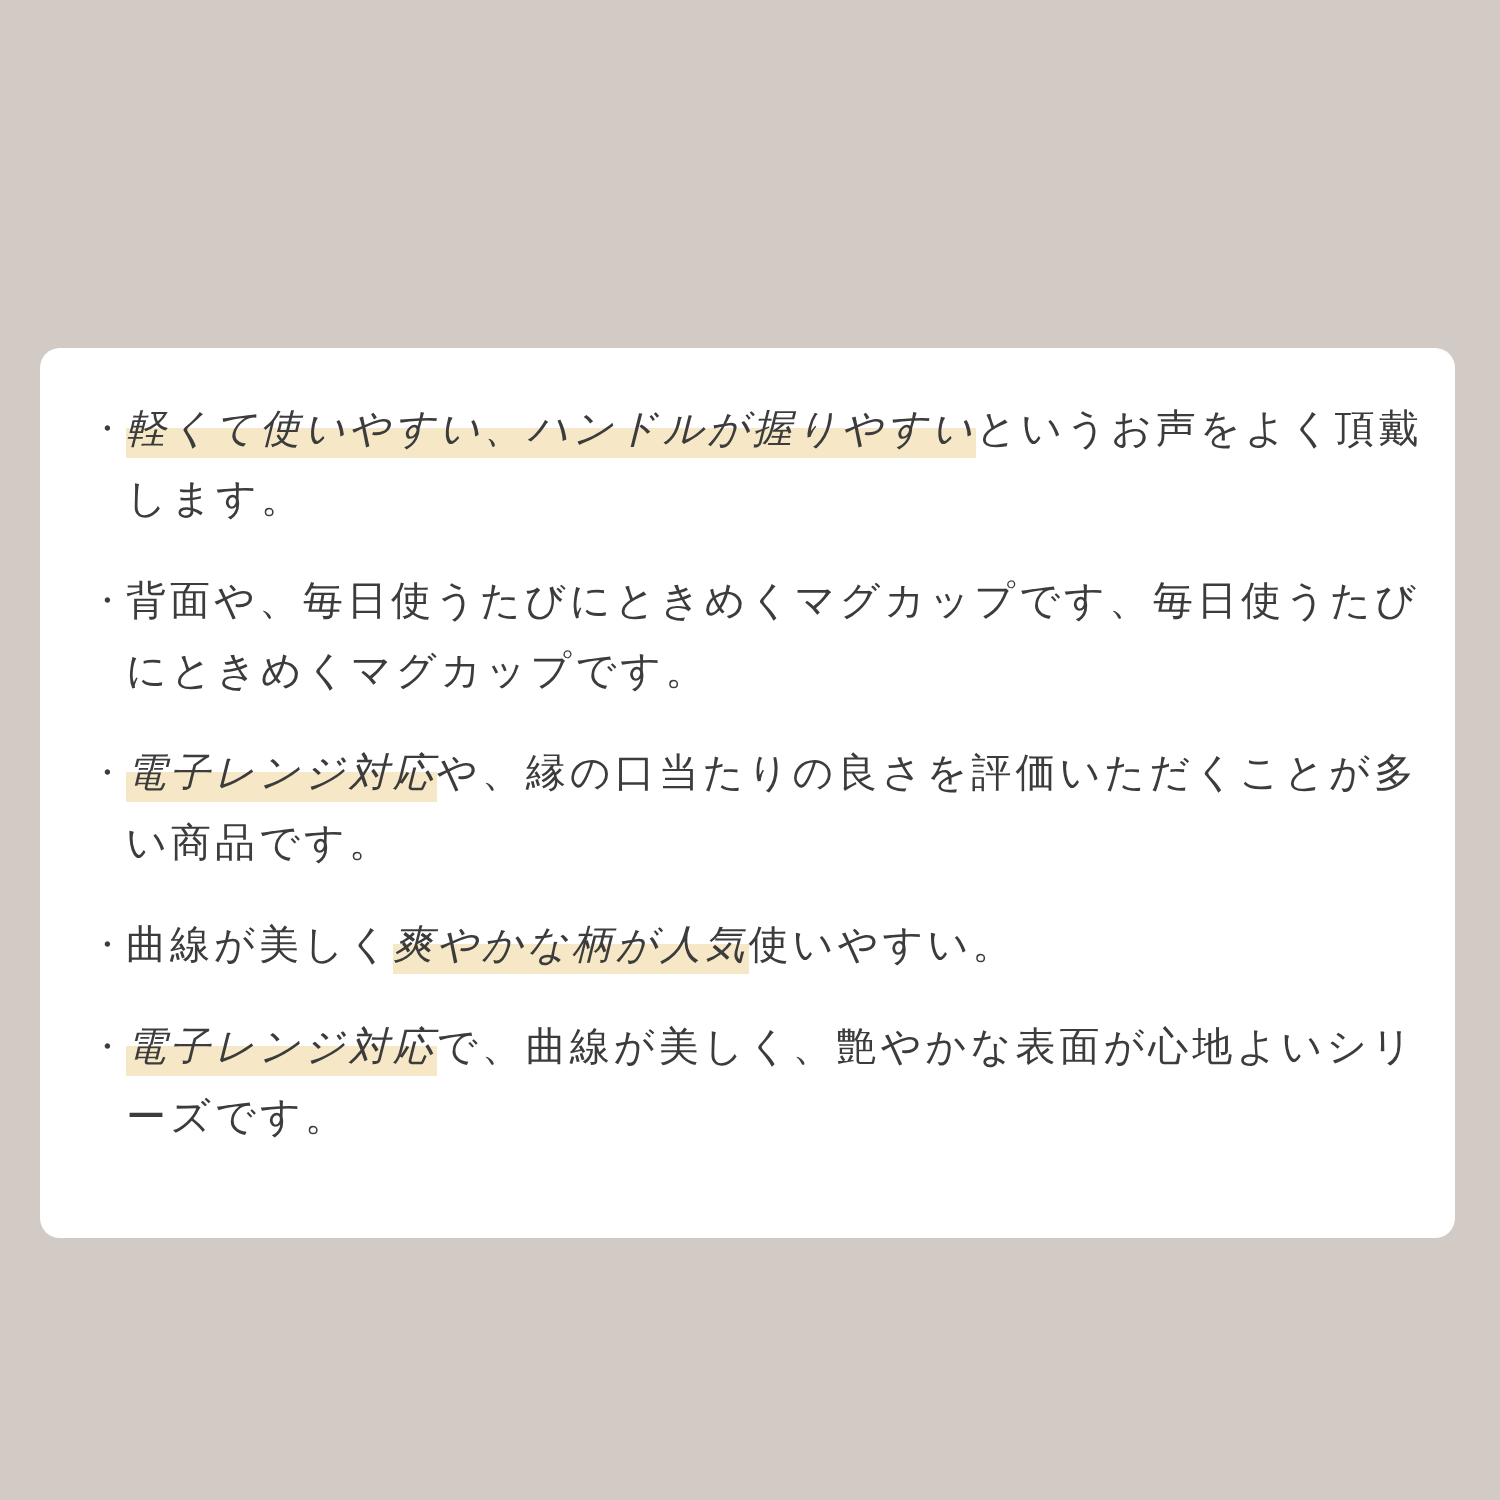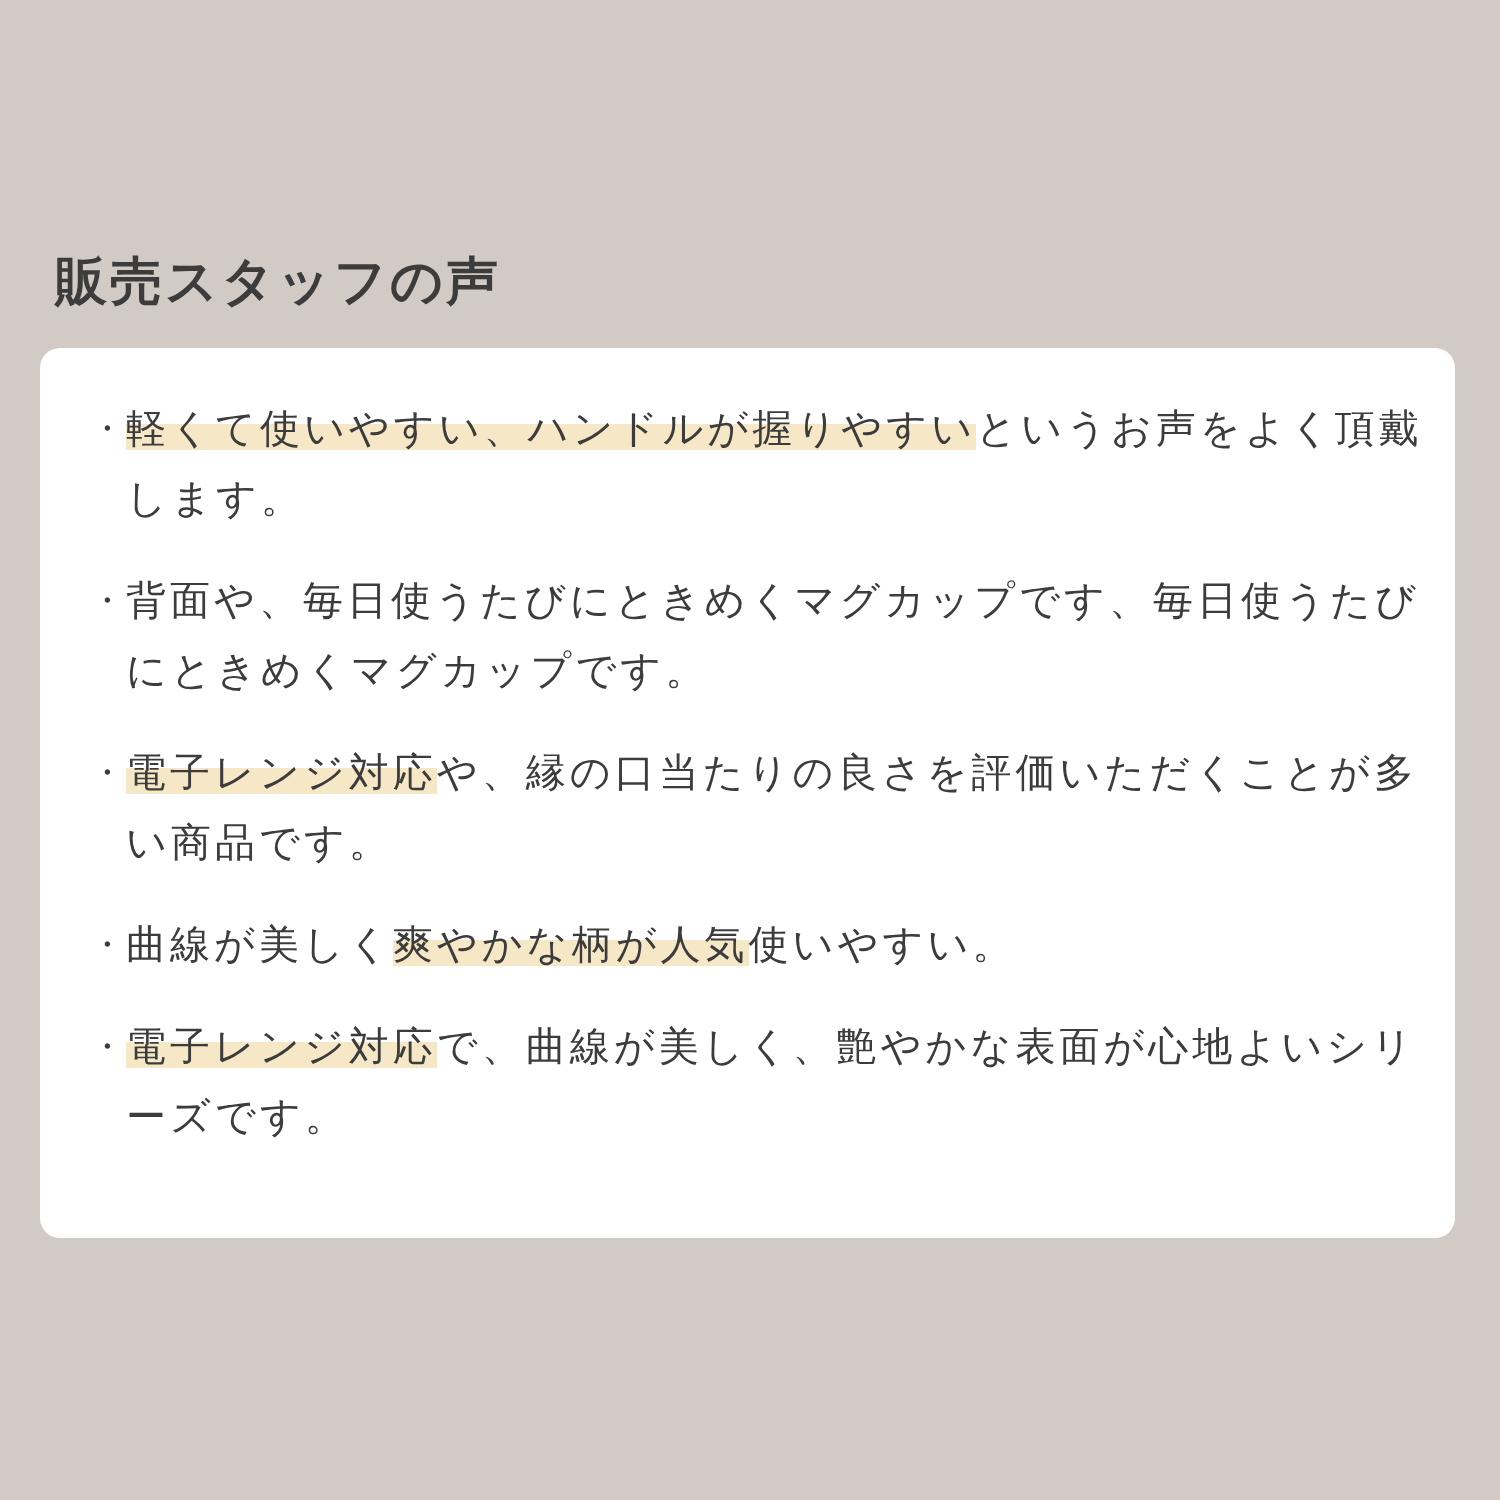--- a/index.html
+++ b/index.html
@@ -62,30 +62,30 @@
     line-height: 70px;
     color: var(--text, #3C3C3C);
     user-select: none;
   }
   .comment-text {
     flex: 1 1 auto;
     max-width: 1300px;
   }
   .hl {
     background-image: linear-gradient(to bottom, rgba(0,0,0,0) 42%, var(--hl, #F6E8C7) 42%);
-    padding-bottom: 0;
+    padding-bottom: 8px;
     box-decoration-break: clone;
+    font-style: italic;
     -webkit-box-decoration-break: clone;
   }
 </style>
 </head>
 <body>
 
 <div class="page">
-  <h1 class="heading">販売スタッフの声</h1>
 
   <div class="card">
     <ul class="comments">
         <li>
           <span class="marker">・</span>
           <div class="comment-text"><span class="hl">軽くて使いやすい、ハンドルが握りやすい</span><span>というお声をよく頂戴します。</span></div>
         </li>
         <li>
           <span class="marker">・</span>
           <div class="comment-text"><span>背面や、毎日使うたびにときめくマグカップです、毎日使うたびにときめくマグカップです。</span></div>

